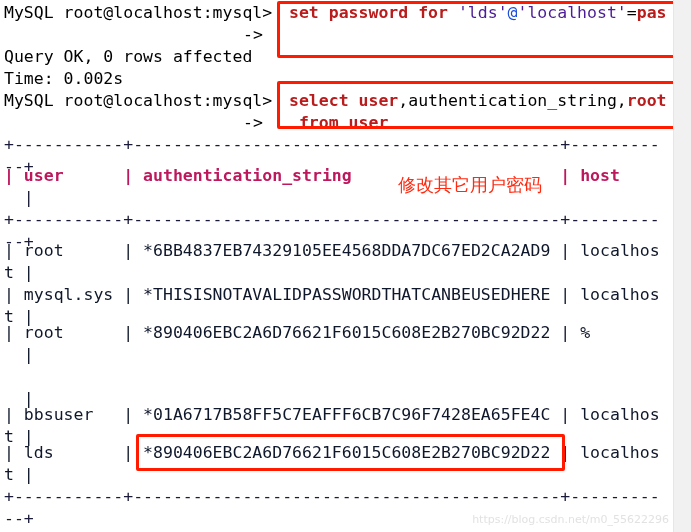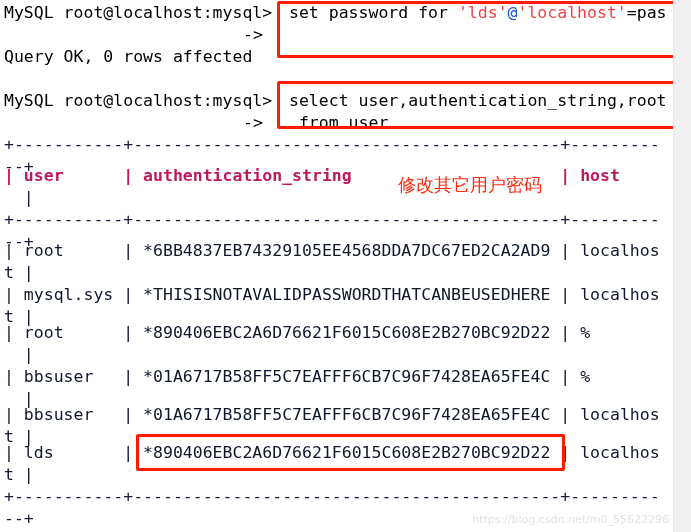--- a/index.html
+++ b/index.html
@@ -42,22 +42,22 @@
     white-space: pre;
     font-family: "DejaVu Sans Mono", "Liberation Mono", monospace;
     font-size: 16.5px;
     line-height: 22px;
     letter-spacing: 0px;
     color: #000000;
   }
 
   .prompt      { color: #000000; }
   .cont        { color: #000000; }
-  .kw          { color: #000000; font-weight: normal; }
-  .str         { color: #ef4444; }
+  .kw          { color: #b91c1c; font-weight: bold; }
+  .str         { color: #4c1d95; }
   .at          { color: #1d4ed8; }
   .plain       { color: #000000; }
   .hdr         { color: #be185d; font-weight: bold; }
   .bar         { color: #1a1a3a; }
   .rule        { color: #1a1a3a; }
   .cell        { color: #0f172a; }
 
   
   .redbox {
     position: absolute;
@@ -97,20 +97,21 @@
 
 <div id="terminal">
 
   <div class="line" style="top:2px;"><span class="prompt">MySQL root@localhost:mysql&gt;</span></div>
   <div class="line" style="left:289px; top:2px;"><span class="kw">set password for </span><span class="str">'lds'</span><span class="at">@</span><span class="str">'localhost'</span><span class="plain">=</span><span class="kw">pas</span></div>
 
   <div class="line" style="left:243px; top:24px;"><span class="cont">-&gt;</span></div>
 
   <div class="line" style="top:46px;">Query OK, 0 rows affected</div>
 
+  <div class="line" style="top:68px;">Time: 0.002s</div>
 
   <div class="line" style="top:90px;"><span class="prompt">MySQL root@localhost:mysql&gt;</span></div>
   <div class="line" style="left:289px; top:90px;"><span class="kw">select user</span><span class="plain">,authentication_string,</span><span class="kw">root</span></div>
 
   <div class="line" style="left:243px; top:112px;"><span class="cont">-&gt;</span></div>
   <div class="line" style="left:289px; top:112px;"><span class="kw"> from user</span></div>
 
   <div class="line rule" style="top:134px;">+-----------+-------------------------------------------+---------</div>
   <div class="line rule" style="top:156px;">--+</div>
 
@@ -122,21 +123,20 @@
 
   <div class="line cell" style="top:240px;">| root      | *6BB4837EB74329105EE4568DDA7DC67ED2CA2AD9 | localhos</div>
   <div class="line cell" style="top:262px;">t |</div>
 
   <div class="line cell" style="top:284px;">| mysql.sys | *THISISNOTAVALIDPASSWORDTHATCANBEUSEDHERE | localhos</div>
   <div class="line cell" style="top:306px;">t |</div>
 
   <div class="line cell" style="top:322px;">| root      | *890406EBC2A6D76621F6015C608E2B270BC92D22 | %</div>
   <div class="line cell" style="top:344px;">  |</div>
 
-  <div class="line cell" style="top:366px;">| bbsuser   | *01A6717B58FF5C7EAFFF6CB7C96F7428EA65FE4C | %</div>
   <div class="line cell" style="top:388px;">  |</div>
 
   <div class="line cell" style="top:404px;">| bbsuser   | *01A6717B58FF5C7EAFFF6CB7C96F7428EA65FE4C | localhos</div>
   <div class="line cell" style="top:426px;">t |</div>
 
   <div class="line cell" style="top:442px;">| lds       | *890406EBC2A6D76621F6015C608E2B270BC92D22 | localhos</div>
   <div class="line cell" style="top:464px;">t |</div>
 
   <div class="line rule" style="top:486px;">+-----------+-------------------------------------------+---------</div>
   <div class="line rule" style="top:508px;">--+</div>

